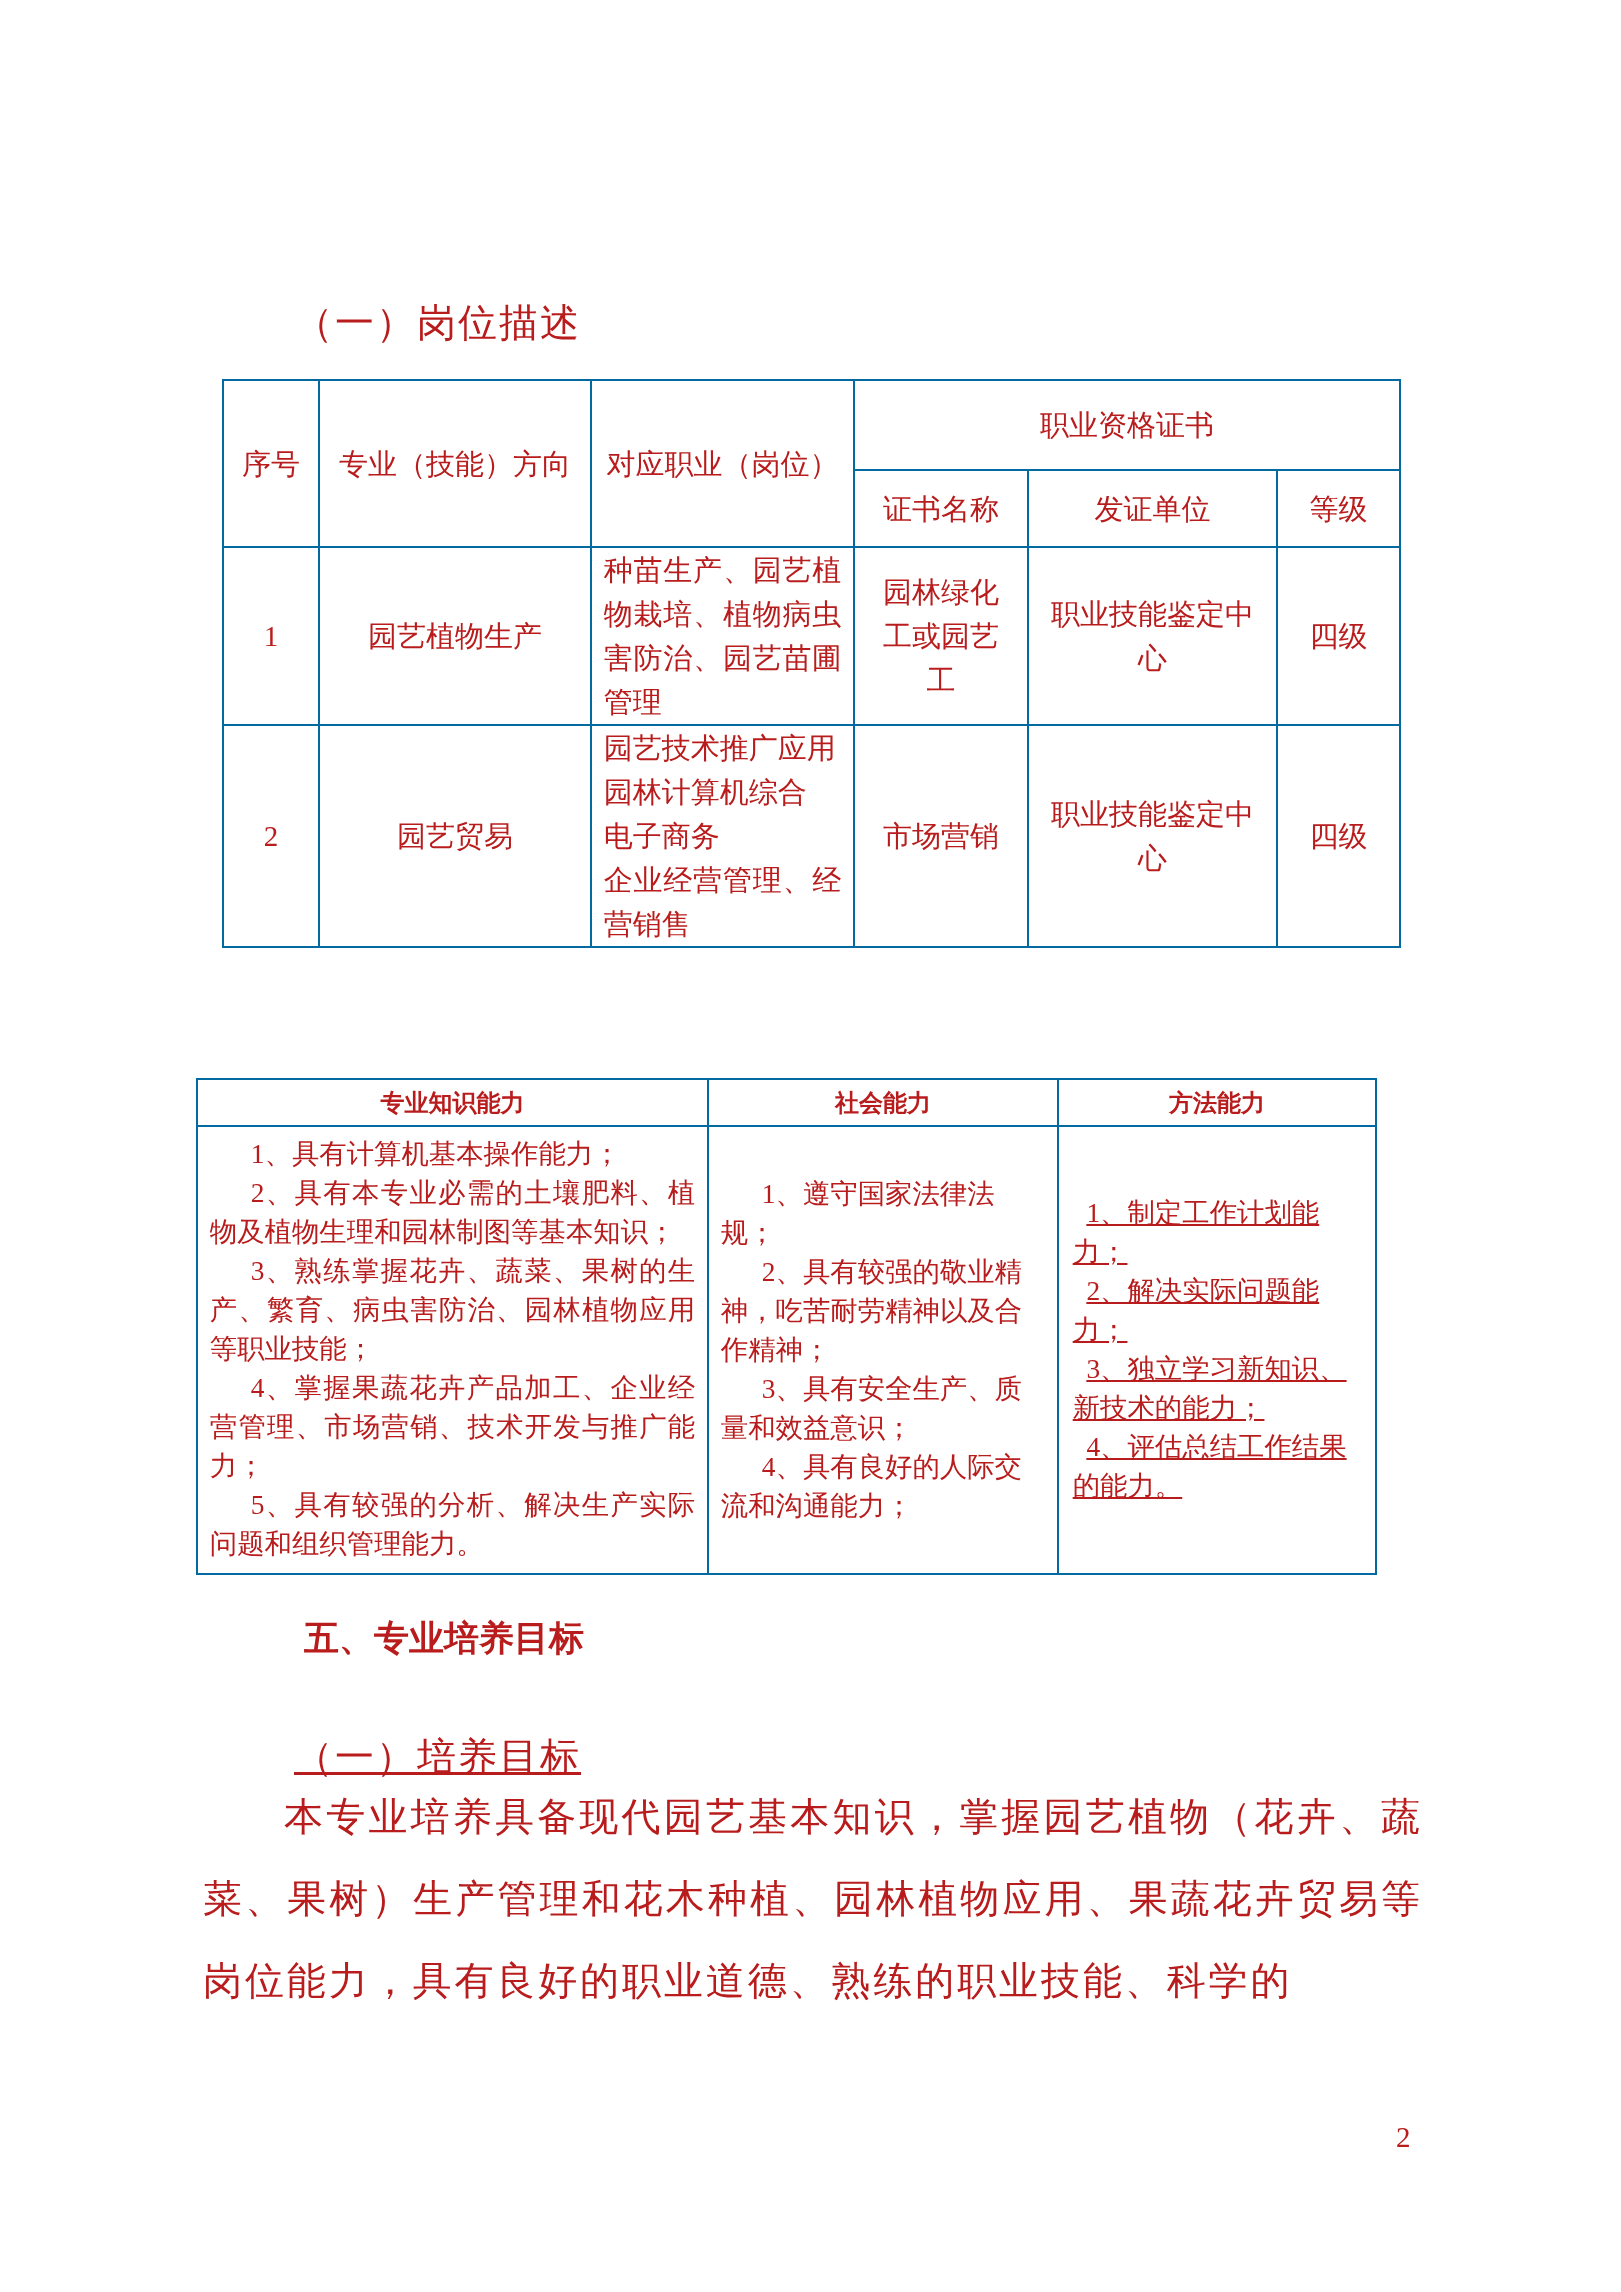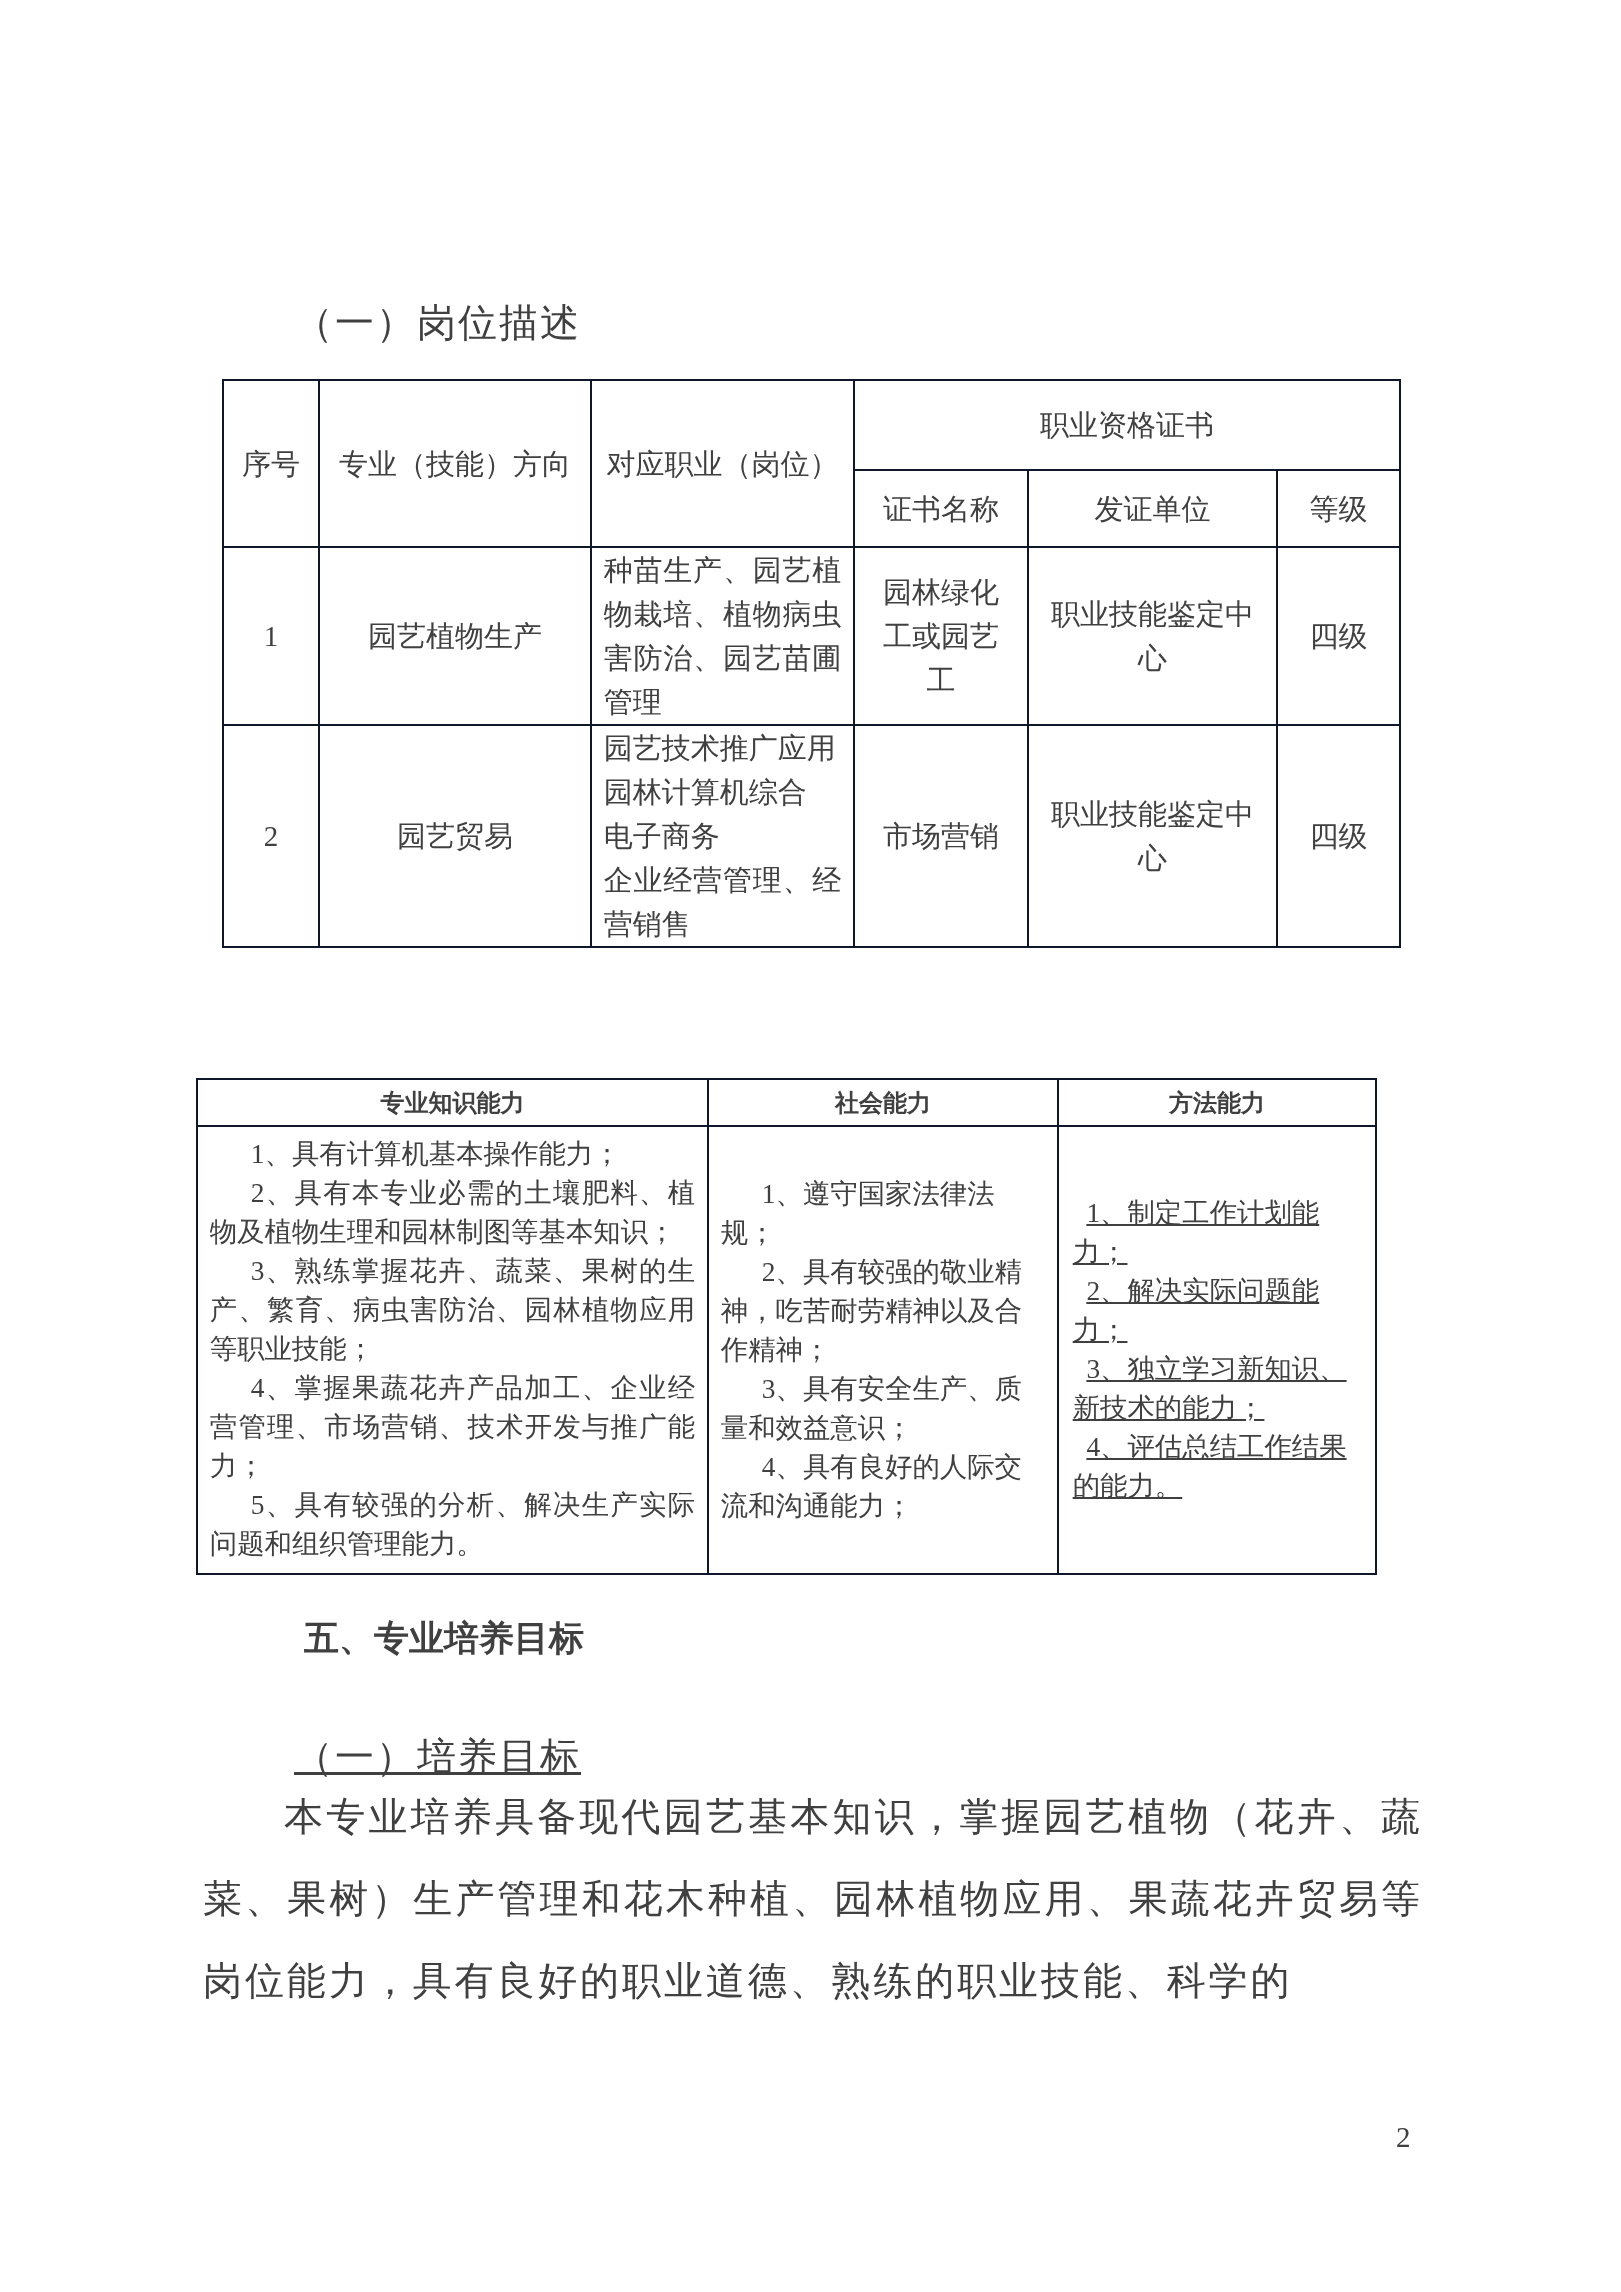--- a/index.html
+++ b/index.html
@@ -2,21 +2,21 @@
 <html lang="zh"><head>
 <meta charset="utf-8">
 <style>
   * { box-sizing: border-box; }
   html,body { margin:0; padding:0; background:#ffffff; }
   .page {
     position: relative;
     width: 1437px;
     height: 2293px;
     background: #ffffff;
-    color: #404040;
+    color: #b91c1c;
     font-family: "Liberation Serif", serif;
     overflow: hidden;
   }
 
   
   .kai-heading {
     position: absolute;
     font-size: 39px;
     line-height: 51px;
     letter-spacing: 2px;
@@ -32,21 +32,21 @@
     font-size: 35px;
     line-height: 61px;
     font-weight: 700;
     font-family: "Liberation Sans", sans-serif;
     white-space: nowrap;
   }
   .s5-sub { left: 294px; top: 1731px; text-decoration: underline; }
 
   
   table { border-collapse: collapse; table-layout: fixed; }
-  td { border: 2px solid #0f172a; }
+  td { border: 2px solid #0369a1; }
 
   .t1 {
     position: absolute;
     left: 222px; top: 379px;
     width: 1179px;
   }
   .t1 td {
     font-size: 29px;
     line-height: 44px;
     text-align: center;

